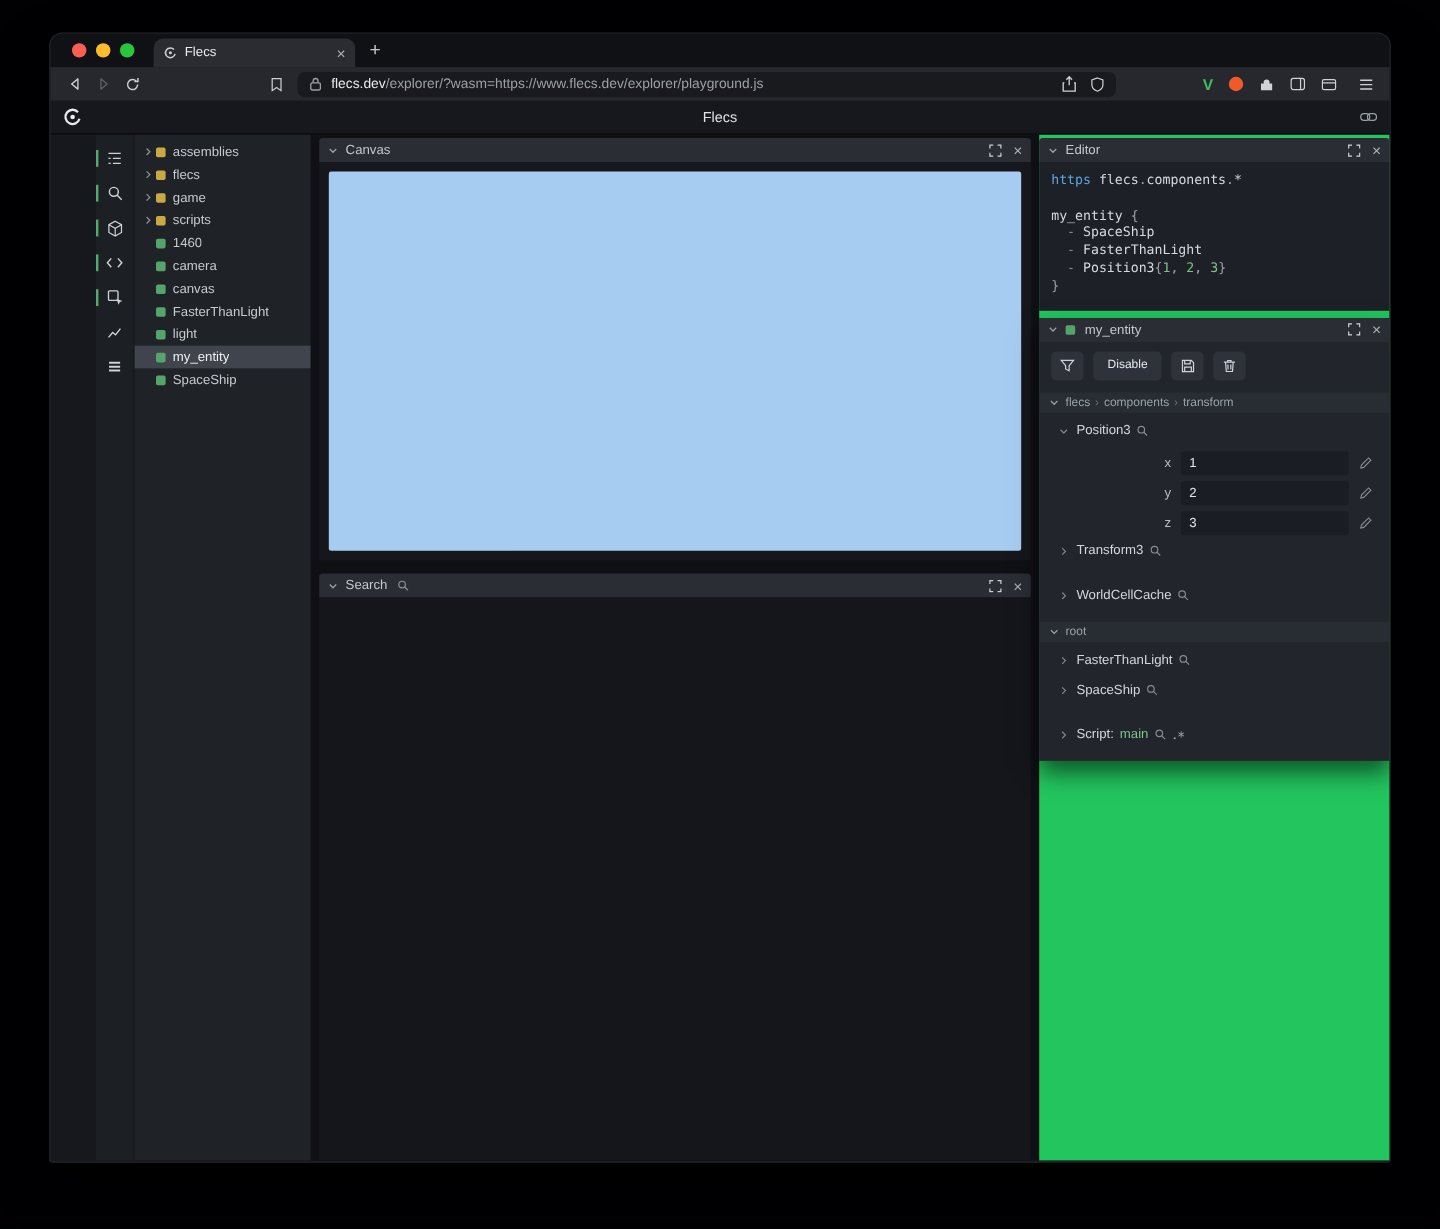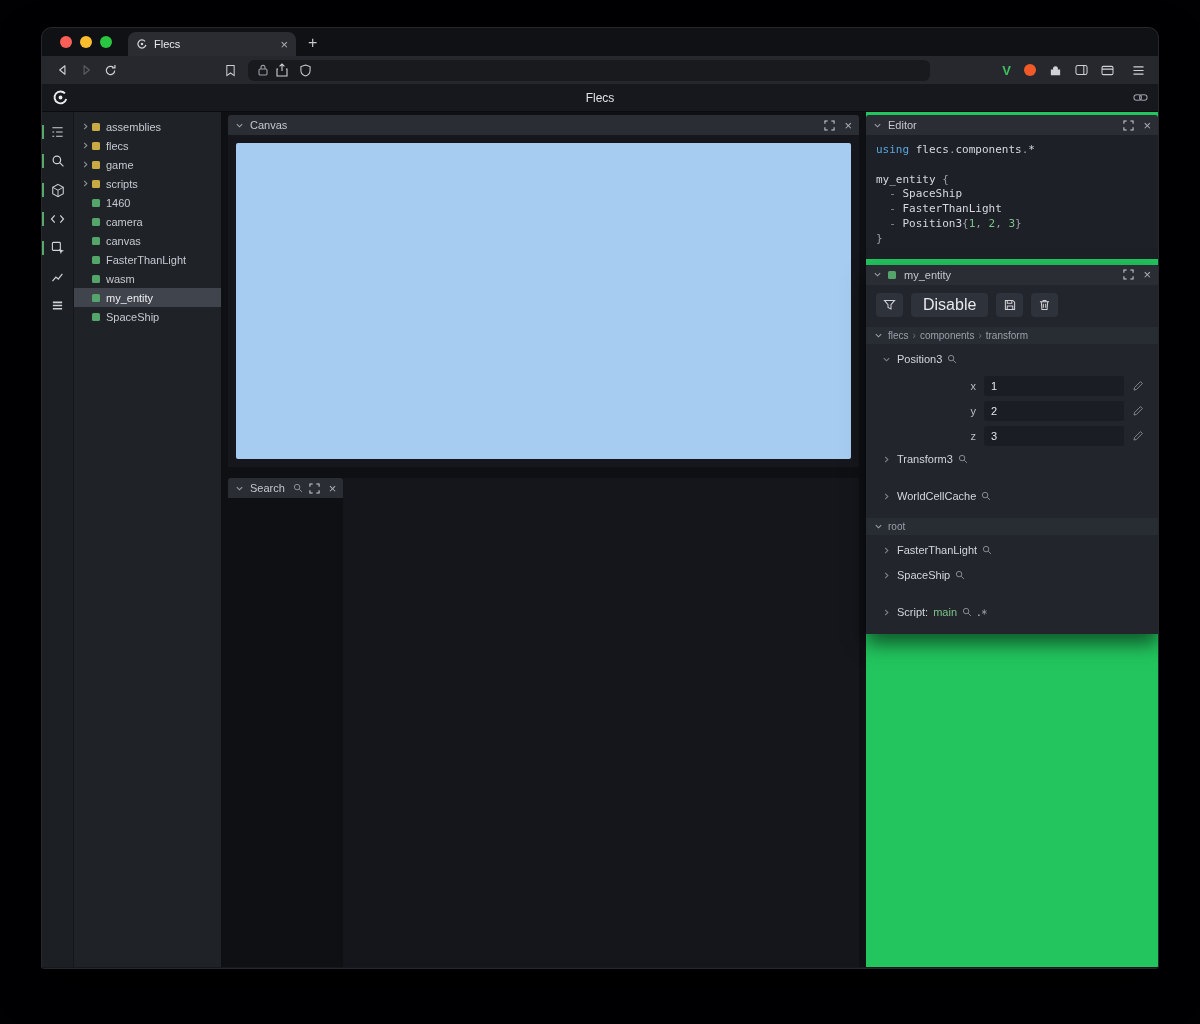--- a/index.html
+++ b/index.html
@@ -42,21 +42,21 @@
   .ext-cluster { display:flex; align-items:center; gap:13px; margin:0 12px 0 66px; color:#c9ccd1; flex:none; }
   .v-letter { color:var(--v-green); font-weight:bold; font-size:13px; line-height:1; }
   .orange-dot { width:12px; height:12px; border-radius:50%; background:var(--orange); }
   
   .appheader { height:28px; background:#16181d; border-bottom:1px solid #0b0c0f;
                display:flex; align-items:center; padding:0 10px; position:relative; }
   .app-logo { color:#e8eaec; display:flex; }
   .app-title { position:absolute; left:0; right:0; text-align:center; font-size:12px; color:#dfe2e6; pointer-events:none; }
   .link-btn { margin-left:auto; color:#9aa0a6; display:flex; z-index:1; }
   
-  .appbody { display:flex; height:855px; background:#0e1014; }
+  .appbody { display:flex; height:855px; background:#0e1014;margin-left:38px; }
   .iconstrip { width:32px; background:#1c1f24; border-right:1px solid #14161a;
                display:flex; flex-direction:column; align-items:center; padding-top:8px; gap:5px; flex:none; }
   .side-btn { position:relative; width:100%; height:24px; display:flex; align-items:center; justify-content:center; color:#8f959c; }
   .side-btn.active::before { content:''; position:absolute; left:0; top:5px; bottom:5px; width:2px; background:var(--indicator-green); }
   .treepanel { width:147px; background:#1f2227; padding-top:5px; flex:none; overflow:hidden; }
   .tree-row { height:19px; display:flex; align-items:center; padding-left:7px; font-size:11px; color:#c6cad0; }
   .tree-row.selected { background:#40454d; color:#edeff1; }
   .expander { width:10px; color:#8a9097; display:flex; flex:none; }
   .sq { width:8px; height:8px; border-radius:1.5px; margin:0 6px 0 1px; flex:none; }
   .sq.module { background:var(--module-yellow); }
@@ -66,33 +66,33 @@
   .main { flex:1; display:flex; flex-direction:column; padding:3px 7px 0 7px; min-width:0; background:#0e1014; }
   .panel-header { height:20px; background:#2a2d34; border-radius:3px 3px 0 0; display:flex; align-items:center;
                   padding:0 7px; gap:6px; color:#c4c8ce; font-size:11px; flex:none; }
   .ph-chev { display:flex; color:#9aa0a6; }
   .ph-title { white-space:nowrap; }
   .ph-mag { display:flex; color:#8a9097; margin-left:2px; }
   .ph-icons { margin-left:auto; display:flex; align-items:center; gap:9px; color:#9aa0a6; }
   .ph-close { font-size:13px; line-height:1; color:#aeb2b8; }
   .canvas-body { background:#15171c; padding:8px; flex:none; }
   .canvas-blue { height:316px; background:var(--canvas-blue); border-radius:2px; }
-  .search-panel { margin-top:11px; flex:1; display:flex; flex-direction:row; min-height:0;text-align:center; }
+  .search-panel { margin-top:11px; flex:1; display:flex; flex-direction:column; min-height:0;text-align:center; }
   .search-body { flex:1; background:#14161b; }
   
   .rightcol { width:292px; flex:none; display:flex; flex-direction:column; padding-top:3px; background:#22c55e; }
   .editor-body { background:#1d2026; padding:8px 10px 12px;
                  font-family:"DejaVu Sans Mono","Liberation Mono",monospace; font-size:11px; line-height:14.8px; color:#d6dade; }
   .code-line { white-space:pre; min-height:14.8px; }
   .tok-kw{color:var(--keyword-blue);} .tok-id{color:#d6dade;} .tok-p{color:#9aa0a6;}
   .tok-num{color:var(--value-green);} .tok-dash{color:#8a9097;}
   .inspector { margin-top:6px; background:#22252b; box-shadow:0 10px 18px rgba(0,0,0,.55); }
   .insp-toolbar { display:flex; align-items:center; gap:8px; padding:8px 10px 10px; }
   .tool-btn { height:24px; min-width:27px; background:#2e323a; border-radius:4px; display:flex;
-              align-items:center; justify-content:center; color:#c6cad0; padding:0 7px; font-size:16px; }
+              align-items:center; justify-content:center; color:#c6cad0; padding:0 7px; font-size:10px; }
   .disable-btn { padding:0 12px; color:#e7e9eb; }
   .section-bar { height:17px; background:#282c33; display:flex; align-items:center; gap:5px; padding:0 8px;
                  font-size:10px; color:#9aa0a8; }
   .section-bar .sep { margin:0 4px; color:#6b7076; }
   .section-body { padding:5px 0 7px; }
   .comp-row { height:21px; display:flex; align-items:center; gap:5px; padding:0 10px 0 16px;
               font-size:11px; color:#d3d7db; margin-bottom:4px; }
   .marker { color:#7b828a; display:flex; width:10px; flex:none; }
   .comp-value { color:var(--value-green); }
   .mag-ic { color:#858b92; display:flex; }
@@ -150,20 +150,21 @@
           <path d="M2 1.5h8v11L6 9.7l-4 2.8z" fill="none" stroke="currentColor" stroke-width="1.1"></path>
         </svg>
     </span>
     <div class="addressbar">
       <span class="lock">
         <svg width="10" height="12" viewBox="0 0 10 12">
             <rect x="1" y="5" width="8" height="6" rx="1.2" fill="none" stroke="currentColor" stroke-width="1.1"></rect>
             <path d="M3 5V3.4a2 2 0 0 1 4 0V5" fill="none" stroke="currentColor" stroke-width="1.1"></path>
           </svg>
       </span>
+      <span class="url"><span class="domain">flecs.dev</span><span>/explorer/?wasm=https://www.flecs.dev/explorer/playground.js</span></span>
       <span class="bar-right">
         <span class="icon-wrap">
           <svg width="12" height="14" viewBox="0 0 12 14">
               <path d="M6 1v7M3.6 3.4L6 1l2.4 2.4" fill="none" stroke="currentColor" stroke-width="1.1"></path>
               <path d="M2 6H1v7h10V6h-1" fill="none" stroke="currentColor" stroke-width="1.1"></path>
             </svg>
         </span>
         <span class="icon-wrap">
           <svg width="11" height="13" viewBox="0 0 12 14">
               <path d="M6 1l5 1.8V7c0 3-2 5-5 6C3 12 1 10 1 7V2.8z" fill="none" stroke="currentColor" stroke-width="1.1"></path>
@@ -323,21 +324,21 @@
           <span class="tree-label">canvas</span>
         </div>
         <div class="tree-row">
           <span class="expander"></span>
           <span class="sq entity"></span>
           <span class="tree-label">FasterThanLight</span>
         </div>
         <div class="tree-row">
           <span class="expander"></span>
           <span class="sq entity"></span>
-          <span class="tree-label">wasm</span>
+          <span class="tree-label">light</span>
         </div>
         <div class="tree-row selected">
           <span class="expander"></span>
           <span class="sq entity"></span>
           <span class="tree-label">my_entity</span>
         </div>
         <div class="tree-row">
           <span class="expander"></span>
           <span class="sq entity"></span>
           <span class="tree-label">SpaceShip</span>
@@ -408,21 +409,21 @@
           <span class="ph-icons">
             <span class="icon-wrap">
               <svg width="11" height="11" viewBox="0 0 12 12">
                   <path d="M1 4V1h3M8 1h3v3M11 8v3H8M4 11H1V8" fill="none" stroke="currentColor" stroke-width="1.1"></path>
                 </svg>
             </span>
             <span class="ph-close">×</span>
           </span>
         </div>
         <div class="editor-body">
-            <div class="code-line"><span class="tok-kw">using </span><span class="tok-id">flecs</span><span class="tok-p">.</span><span class="tok-id">components</span><span class="tok-p">.</span><span class="tok-id">*</span></div>
+            <div class="code-line"><span class="tok-kw">https </span><span class="tok-id">flecs</span><span class="tok-p">.</span><span class="tok-id">components</span><span class="tok-p">.</span><span class="tok-id">*</span></div>
             <div class="code-line">&nbsp;</div>
             <div class="code-line"><span class="tok-id">my_entity </span><span class="tok-p">{</span></div>
             <div class="code-line"><span class="tok-dash">  - </span><span class="tok-id">SpaceShip</span></div>
             <div class="code-line"><span class="tok-dash">  - </span><span class="tok-id">FasterThanLight</span></div>
             <div class="code-line"><span class="tok-dash">  - </span><span class="tok-id">Position3</span><span class="tok-p">{</span><span class="tok-num">1</span><span class="tok-p">, </span><span class="tok-num">2</span><span class="tok-p">, </span><span class="tok-num">3</span><span class="tok-p">}</span></div>
             <div class="code-line"><span class="tok-p">}</span></div>
           </div>
       </div>
 
       <div class="inspector">

